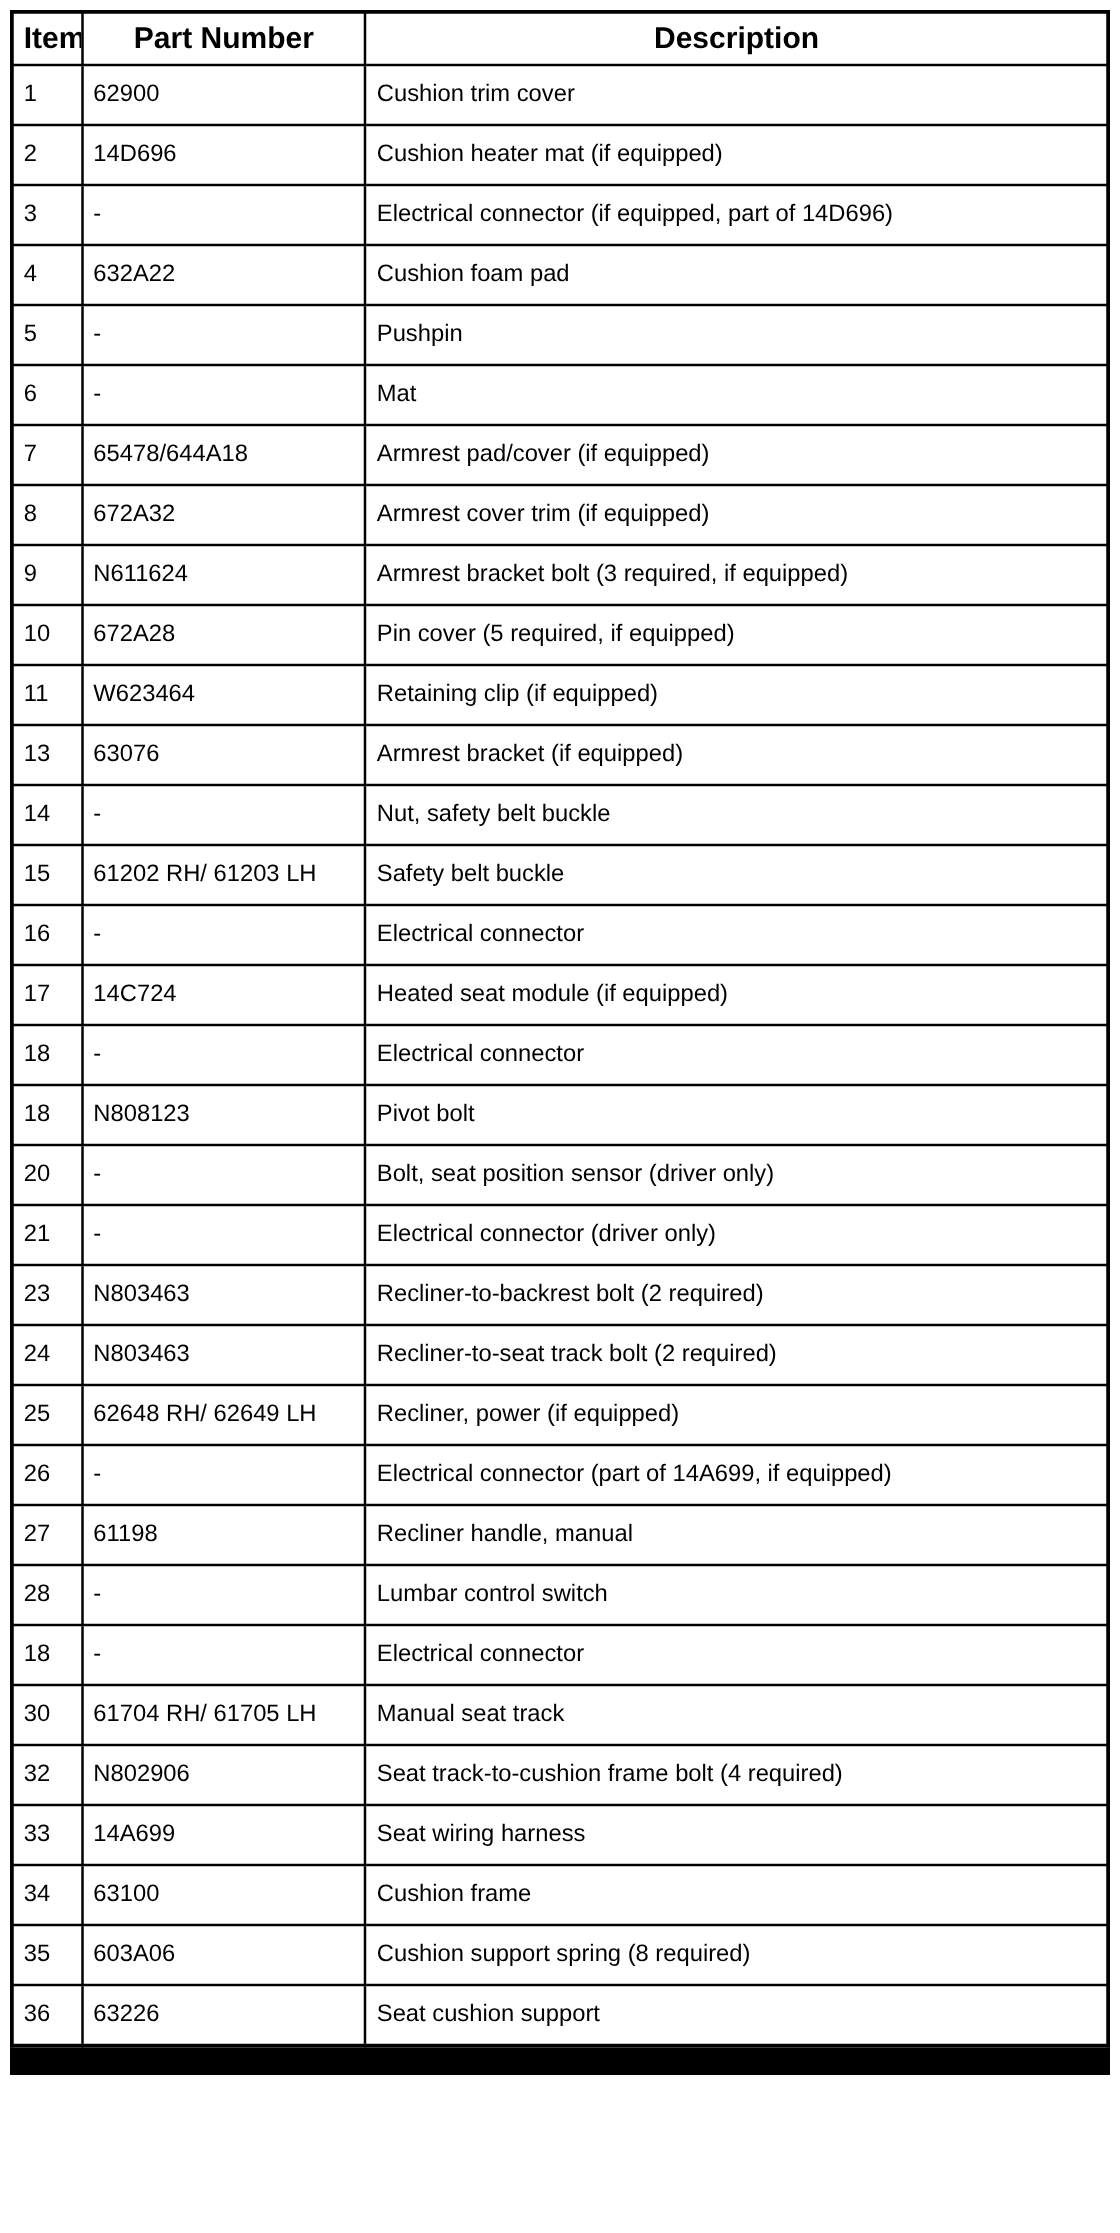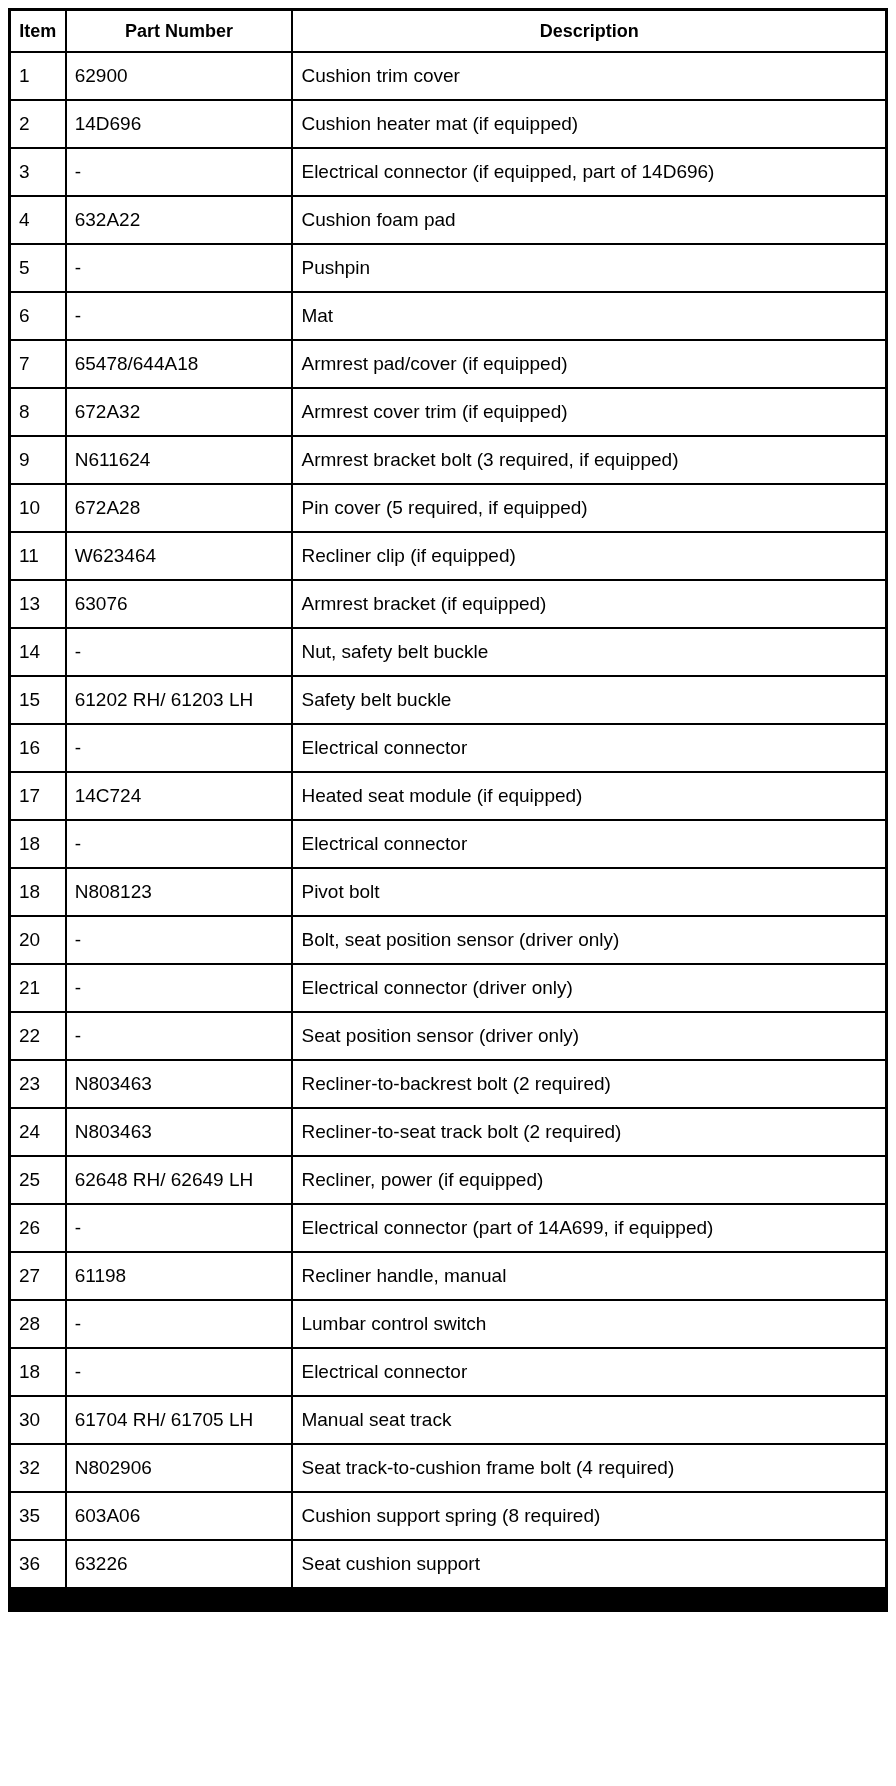--- a/index.html
+++ b/index.html
@@ -28,21 +28,21 @@
     border: 2px solid #000000;
     font-size: 19px;
     line-height: 1.15;
     padding: 0 8px;
     vertical-align: middle;
     overflow: hidden;
     white-space: nowrap;
   }
   table.parts-table th {
     font-weight: bold;
-    font-size: 18px;
+    font-size: 24px;
     text-align: center;
     height: 40px;
   }
   table.parts-table td {
     text-align: left;
     height: 46px;
   }
   col.col-item { width: 56px; }
   col.col-part { width: 226px; }
   col.col-desc { width: 592px; }
@@ -118,21 +118,21 @@
           <td>Armrest bracket bolt (3 required, if equipped)</td>
         </tr>
         <tr>
           <td>10</td>
           <td>672A28</td>
           <td>Pin cover (5 required, if equipped)</td>
         </tr>
         <tr>
           <td>11</td>
           <td>W623464</td>
-          <td>Recliner clip (if equipped)</td>
+          <td>Retaining clip (if equipped)</td>
         </tr>
         <tr>
           <td>13</td>
           <td>63076</td>
           <td>Armrest bracket (if equipped)</td>
         </tr>
         <tr>
           <td>14</td>
           <td>-</td>
           <td>Nut, safety belt buckle</td>
@@ -166,25 +166,20 @@
           <td>20</td>
           <td>-</td>
           <td>Bolt, seat position sensor (driver only)</td>
         </tr>
         <tr>
           <td>21</td>
           <td>-</td>
           <td>Electrical connector (driver only)</td>
         </tr>
         <tr>
-          <td>22</td>
-          <td>-</td>
-          <td>Seat position sensor (driver only)</td>
-        </tr>
-        <tr>
           <td>23</td>
           <td>N803463</td>
           <td>Recliner-to-backrest bolt (2 required)</td>
         </tr>
         <tr>
           <td>24</td>
           <td>N803463</td>
           <td>Recliner-to-seat track bolt (2 required)</td>
         </tr>
         <tr>
@@ -216,20 +211,30 @@
           <td>30</td>
           <td>61704 RH/ 61705 LH</td>
           <td>Manual seat track</td>
         </tr>
         <tr>
           <td>32</td>
           <td>N802906</td>
           <td>Seat track-to-cushion frame bolt (4 required)</td>
         </tr>
         <tr>
+          <td>33</td>
+          <td>14A699</td>
+          <td>Seat wiring harness</td>
+        </tr>
+        <tr>
+          <td>34</td>
+          <td>63100</td>
+          <td>Cushion frame</td>
+        </tr>
+        <tr>
           <td>35</td>
           <td>603A06</td>
           <td>Cushion support spring (8 required)</td>
         </tr>
         <tr>
           <td>36</td>
           <td>63226</td>
           <td>Seat cushion support</td>
         </tr>
       </tbody>

